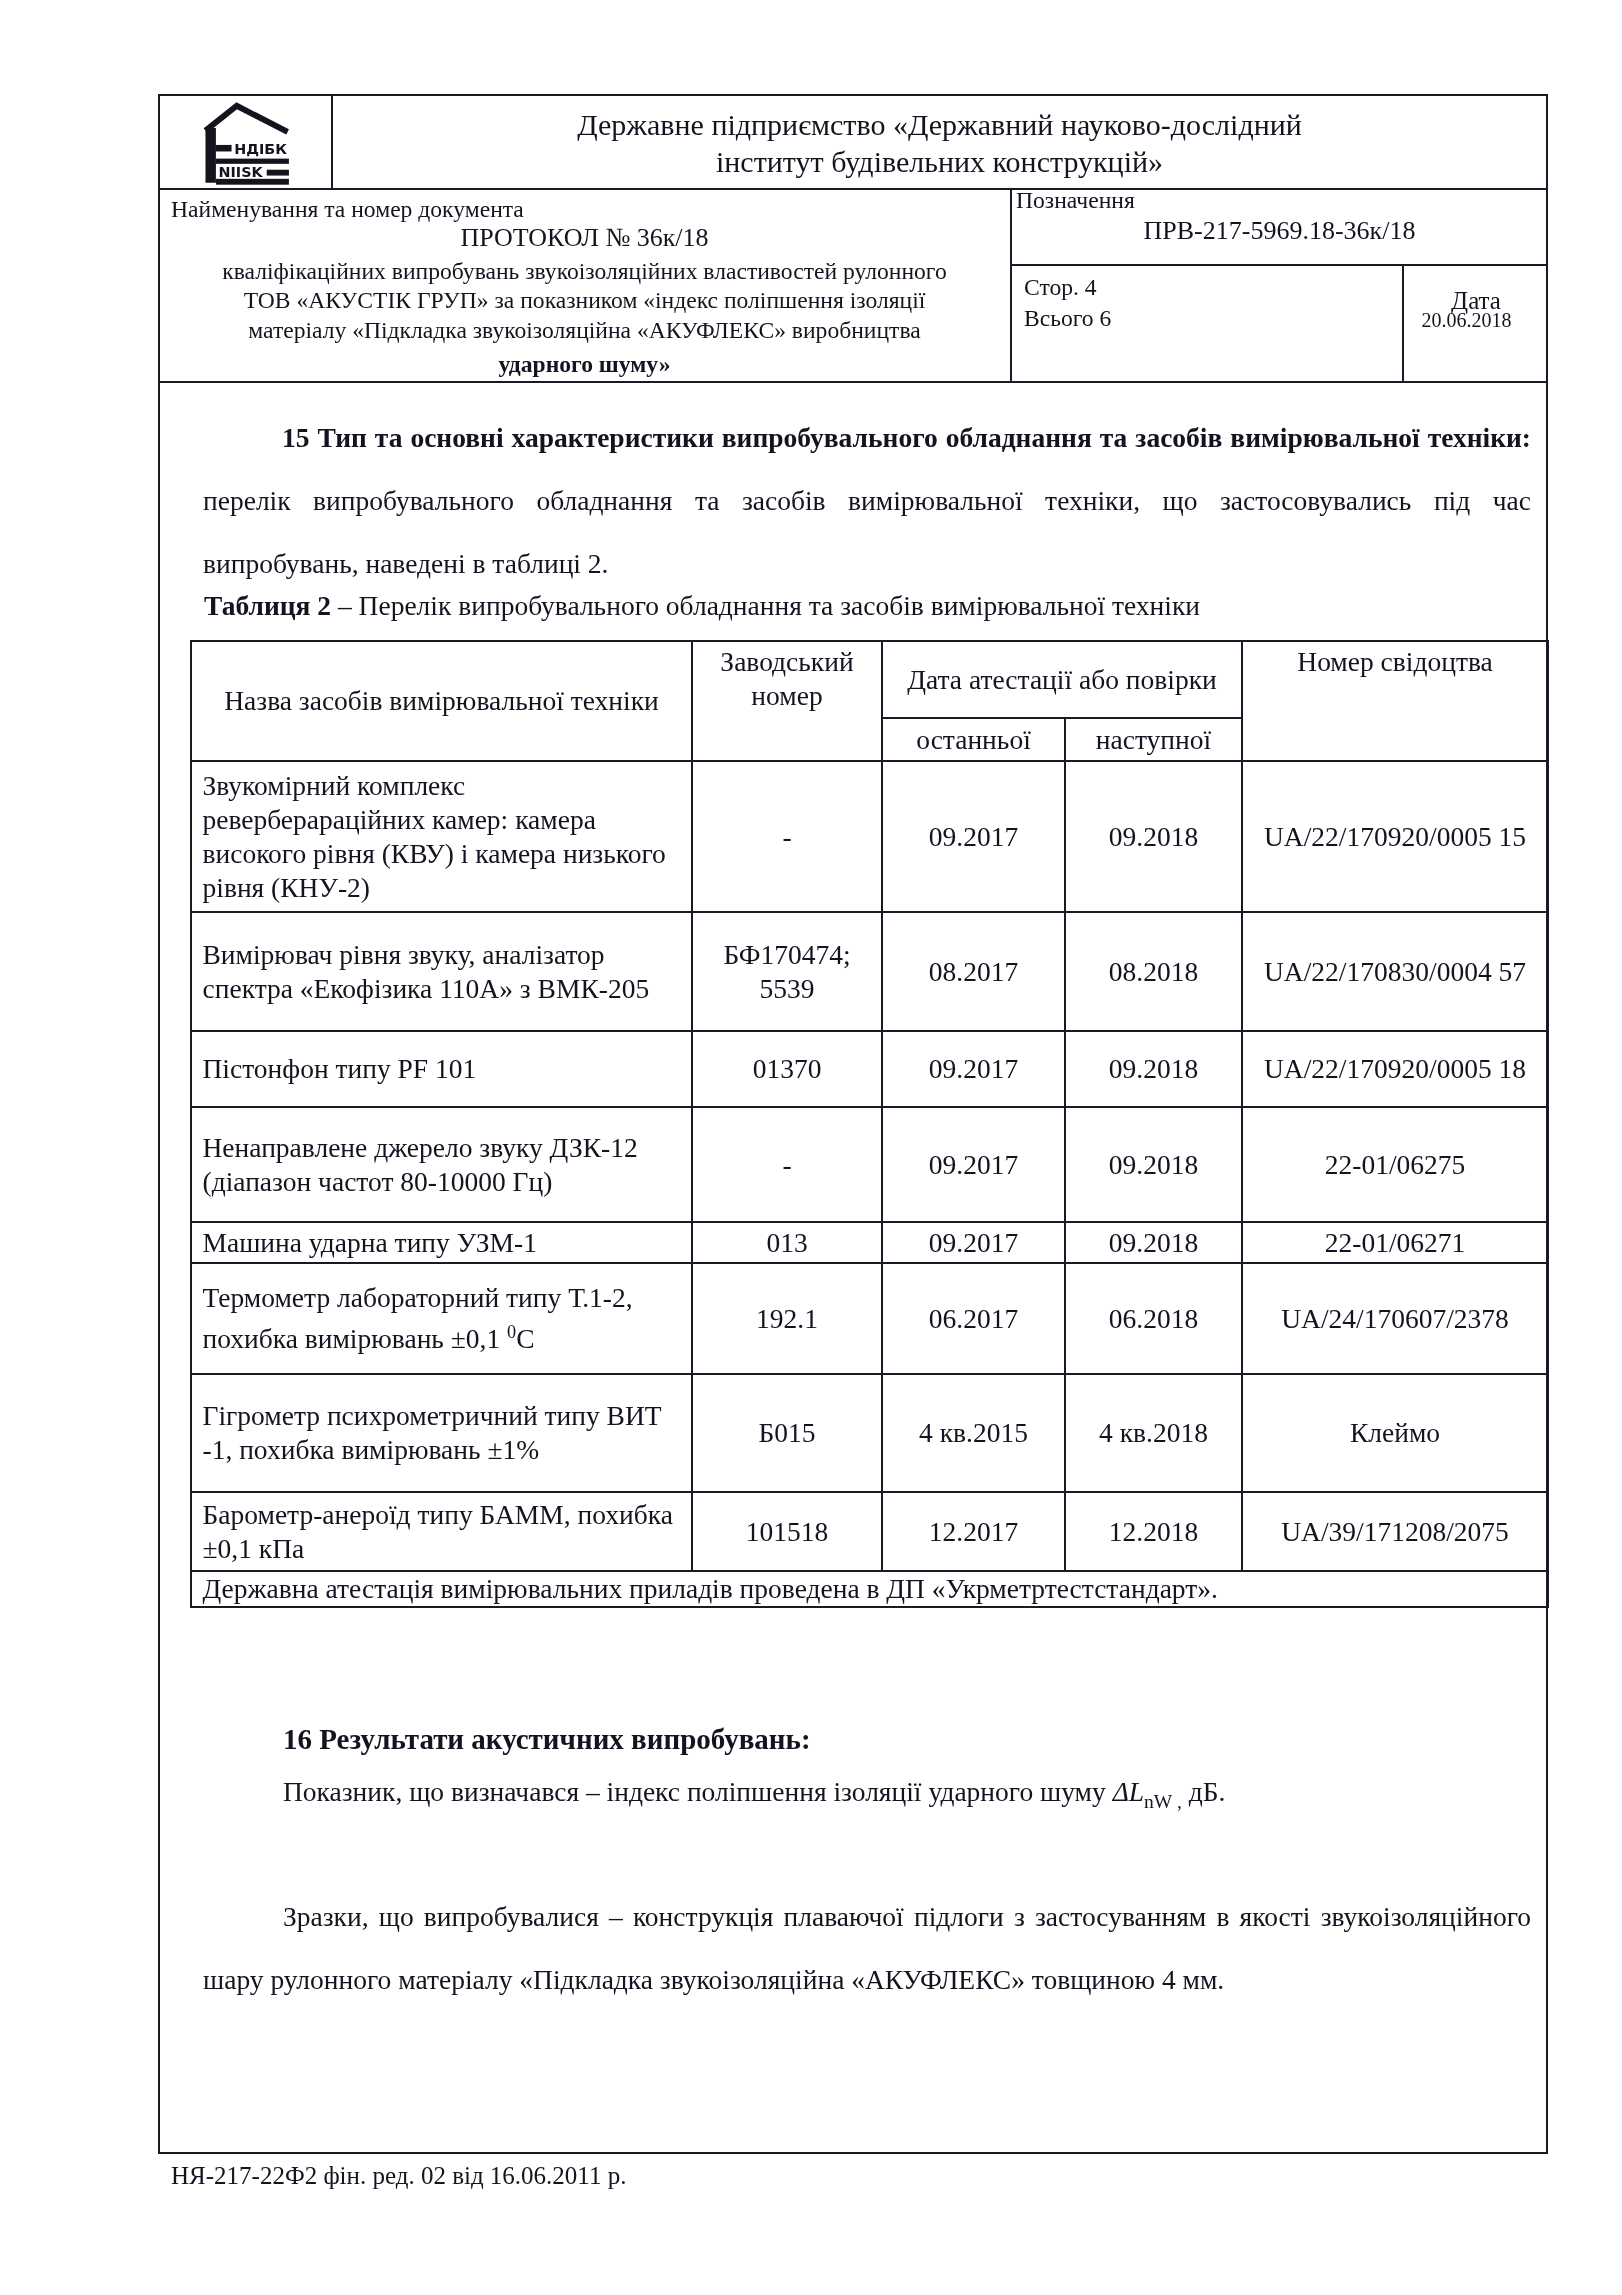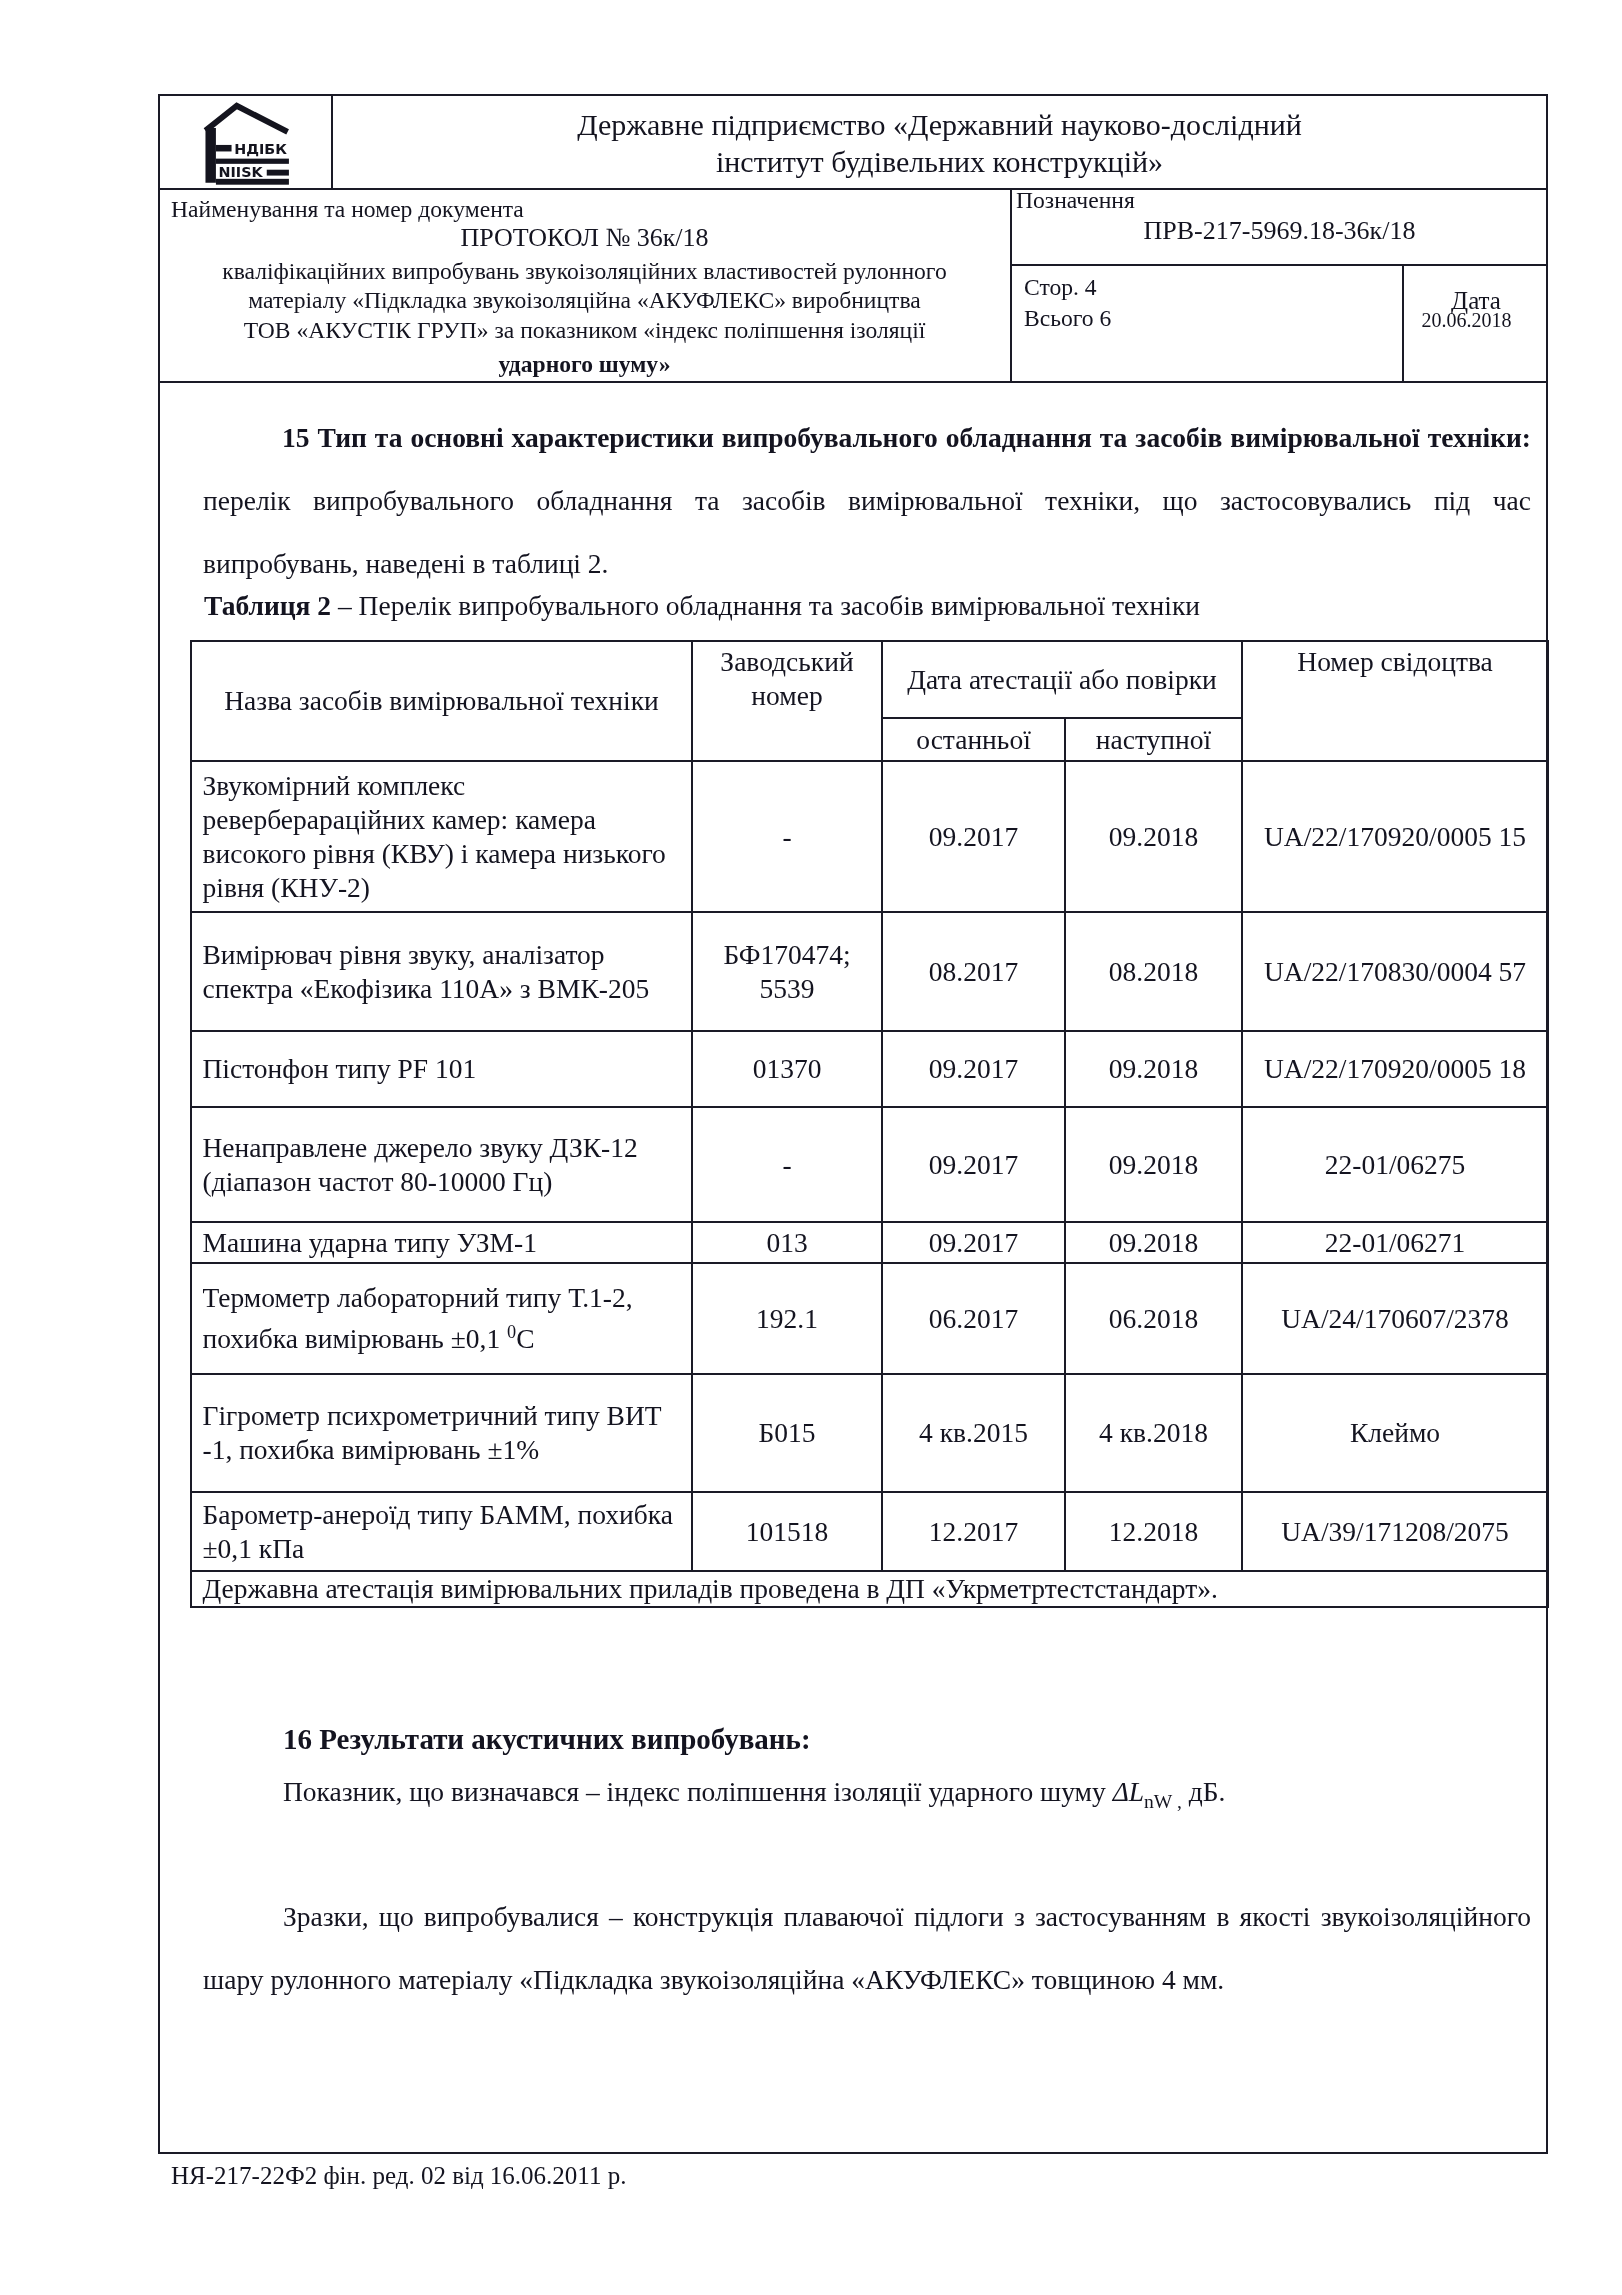--- a/index.html
+++ b/index.html
@@ -72,22 +72,22 @@
 
 <div class="abs h-org center">
   <div>Державне підприємство «Державний науково-дослідний</div>
   <div>інститут будівельних конструкцій»</div>
 </div>
 
 <div class="abs h-docname-label h-small">Найменування та номер документа</div>
 <div class="abs h-protocol center">ПРОТОКОЛ  № 36к/18</div>
 <div class="abs h-title center">
   <div>кваліфікаційних випробувань звукоізоляційних властивостей рулонного</div>
+  <div>ТОВ «АКУСТІК ГРУП» за показником «індекс поліпшення ізоляції</div>
   <div>матеріалу «Підкладка звукоізоляційна «АКУФЛЕКС» виробництва</div>
-  <div>ТОВ «АКУСТІК ГРУП» за показником «індекс поліпшення ізоляції</div>
   <div style="margin-top:5.2px;font-weight:bold;">ударного шуму»</div>
 </div>
 
 <div class="abs h-desig-label h-small">Позначення</div>
 <div class="abs h-desig center">ПРВ-217-5969.18-36к/18</div>
 
 <div class="abs h-page">
   <div>Стор.  4</div>
   <div>Всього 6</div>
 </div>

